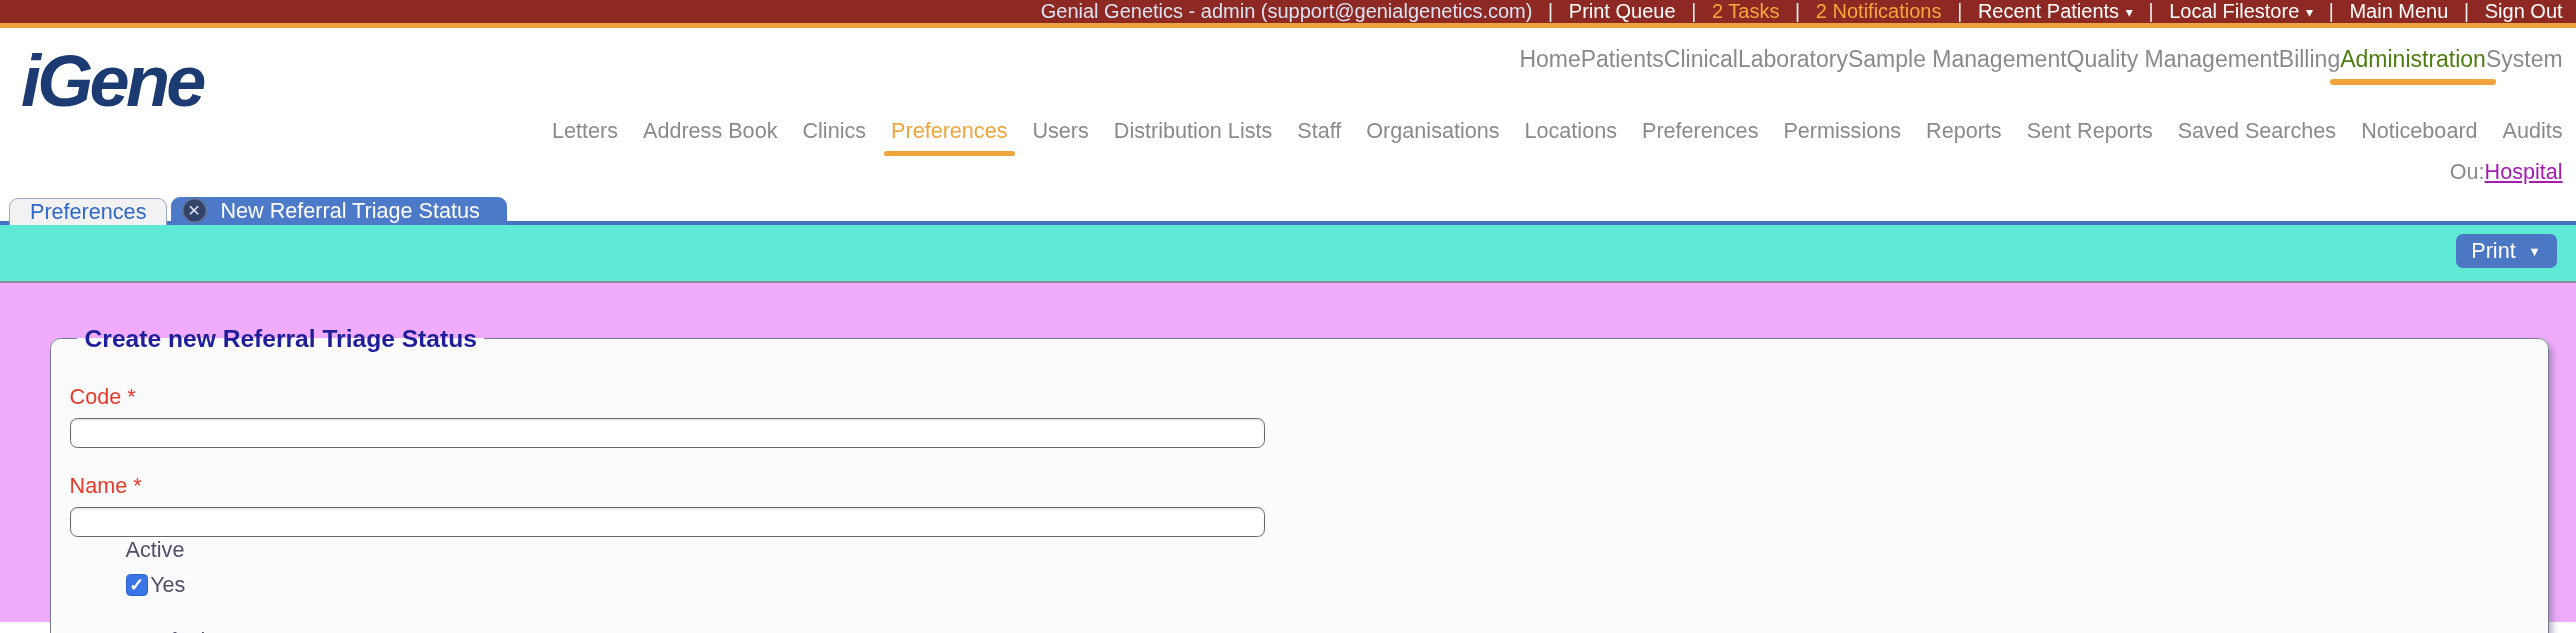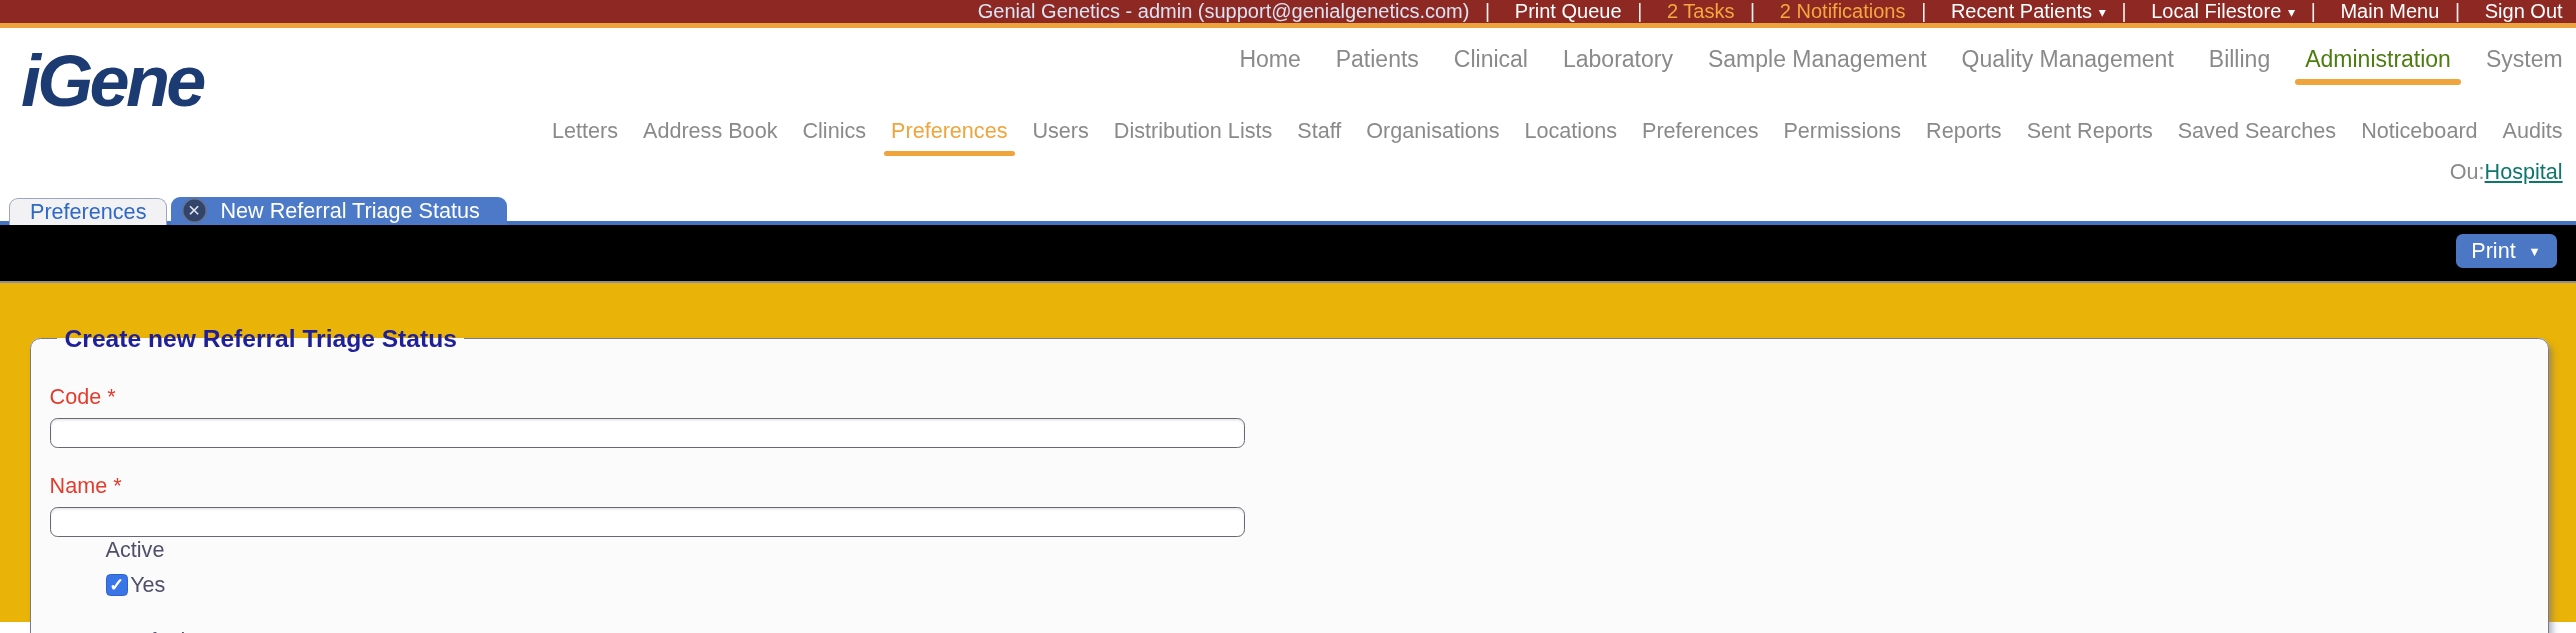--- a/index.html
+++ b/index.html
@@ -4,68 +4,68 @@
 <style>
   * { margin:0; padding:0; box-sizing:border-box; }
   html,body { width:2576px; height:634px; overflow:hidden; }
   body { font-family:"Liberation Sans", sans-serif; background:#ffffff; }
 
   
   .topbar { height:23px; background:#8D2922; display:flex; align-items:center;
             justify-content:flex-end; padding-right:13.4px; gap:15.7px; font-size:20px; white-space:nowrap; }
   .topbar .acct { color:#D9E3F3; }
   .topbar .sep { color:#F2F2F2; font-size:19.4px; }
-  .topbar .item { color:#FFFFFF; text-decoration:none; display:inline-flex; align-items:center; gap:6.7px; cursor:pointer;margin-left:9px; }
+  .topbar .item { color:#FFFFFF; text-decoration:none; display:inline-flex; align-items:center; gap:6.7px; cursor:pointer; }
   .topbar .item.hl { color:#F3A93F; }
   .caret-sm { font-size:14px; line-height:1; position:relative; top:0.7px; }
 
   .accentbar { height:4.5px; background:#ECA33D; }
 
   
   .header { position:relative; height:169px; background:#fff; }
   .logo { position:absolute; left:21px; top:12px; font-size:72px; font-weight:bold;
           font-style:italic; color:#1C3B72; letter-spacing:-3.7px; cursor:pointer; }
-  .mainnav { position:absolute; top:18px; right:13.4px; display:flex; gap:35px;
+  .mainnav { position:absolute; top:18px; right:13.4px; display:flex; 
              font-size:23px; color:#8A8A8A; align-items:center;margin-left:32px; }
   .mainnav .nav-item { position:relative; cursor:pointer; }
   .mainnav .nav-item.active { color:#4d7c0f; }
   .mainnav .nav-item.active::after { content:""; position:absolute; left:-10.4px; right:-10.4px;
              bottom:-12px; height:6px; background:#EFA43C; border-radius:3px; }
   .subnav { position:absolute; top:91px; right:13.4px; display:flex; gap:25px;
             font-size:21.6px; color:#8A8A8A; line-height:1.15; }
   .subnav .nav-item { position:relative; cursor:pointer; }
   .subnav .nav-item.active { color:#F0A43C; }
   .subnav .nav-item.active::after { content:""; position:absolute; left:-7.5px; right:-7.5px;
             bottom:-12.7px; height:5.2px; background:#EFA43C; border-radius:3px; }
   .ou-line { position:absolute; top:131px; right:13.4px; font-size:21.6px; color:#8A8A8A; }
-  .ou-line a { color:#0f766e; text-decoration:underline; cursor:pointer;text-align:right; }
+  .ou-line a { color:#a21caf; text-decoration:underline; cursor:pointer;text-align:right; }
 
   
   .tabstrip { position:relative; height:28px; background:#fff; display:flex;
               align-items:flex-end; gap:3.7px; padding-left:9px; }
   .tabstrip .strip-line { position:absolute; left:0; right:0; bottom:0; height:3.7px; background:#4573C3; }
   .tab { height:27px; display:flex; align-items:center; border-radius:9px 9px 0 0;
          font-size:21.6px; position:relative; z-index:1; cursor:pointer; }
   .tab.inactive { background:#F2F2F4; border:1.5px solid #9BA7C2; border-bottom:none;
                   color:#2E68C8; padding:0 20px; }
   .tab.active { background:#4C7AC8; color:#FFFFFF; height:28px; padding:0 27px 0 10.4px; gap:14px; }
   .close-btn { width:25px; height:25px; border-radius:50%; background:#33446A;
                color:#DFE4EE; display:flex; align-items:center; justify-content:center;
                font-size:15.7px; box-shadow:inset 0 0 0 1.5px rgba(200,210,235,.35); cursor:pointer; }
 
   
-  .toolbar-strip { height:56px; background:#000000; position:relative; }
+  .toolbar-strip { height:56px; background:#5eead4; position:relative; }
   .print-btn { position:absolute; right:19.4px; top:9.7px; height:34px; background:#4B77C5;
                color:#fff; border:none; border-radius:6.7px; font-size:21.6px;
                font-family:"Liberation Sans", sans-serif;
                display:flex; align-items:center; gap:12.7px; padding:0 15.7px; cursor:pointer; }
   .print-caret { font-size:12.7px; position:relative; top:0.7px; }
 
   
-  .panel { height:341px; background:#eab308; border-top:2.2px solid #8C8EA0; padding-top:42px; }
+  .panel { height:341px; background:#f0abfc; border-top:2.2px solid #8C8EA0; padding-top:42px;padding-left:20px; }
   fieldset.form-box { margin:0 27px 0 30px; border:1.5px solid #767A92; border-radius:10.4px;
              background:#FBFBFC; box-shadow:4.5px 5.2px 7.5px -1.5px rgba(90,95,125,.5);
              padding:31px 0 27px 18.6px; }
   legend.form-legend { font-size:24.6px; font-weight:bold; color:#1F1F99; padding:0 7.5px; margin-left:7.5px; }
 
   .field-label { font-size:21.6px; color:#E53B2C; margin-bottom:8.2px; }
   .req-mark { color:#E53B2C; }
   input.text-input { width:1195px; height:30px; border:1.5px solid #66696F; border-radius:7.5px;
              background:#fff; font-size:19.4px; padding:0 10.4px; outline:none;
              font-family:"Liberation Sans", sans-serif;

